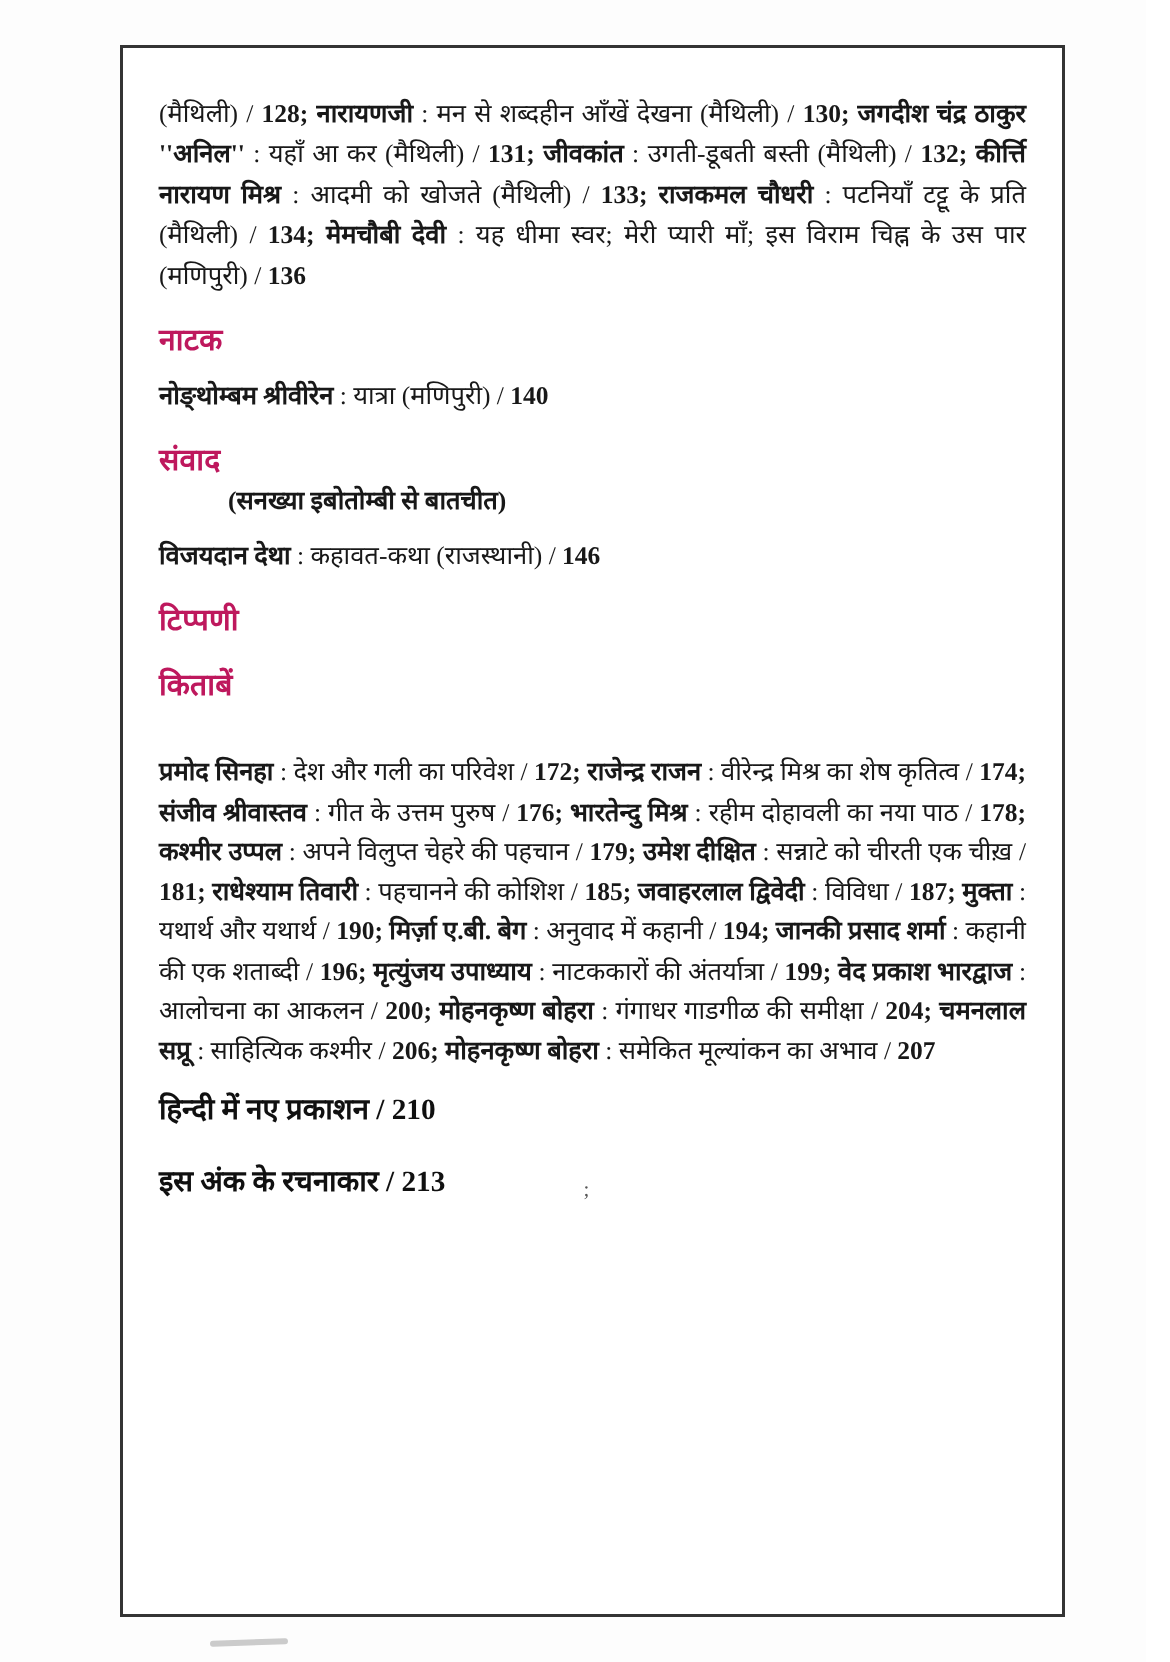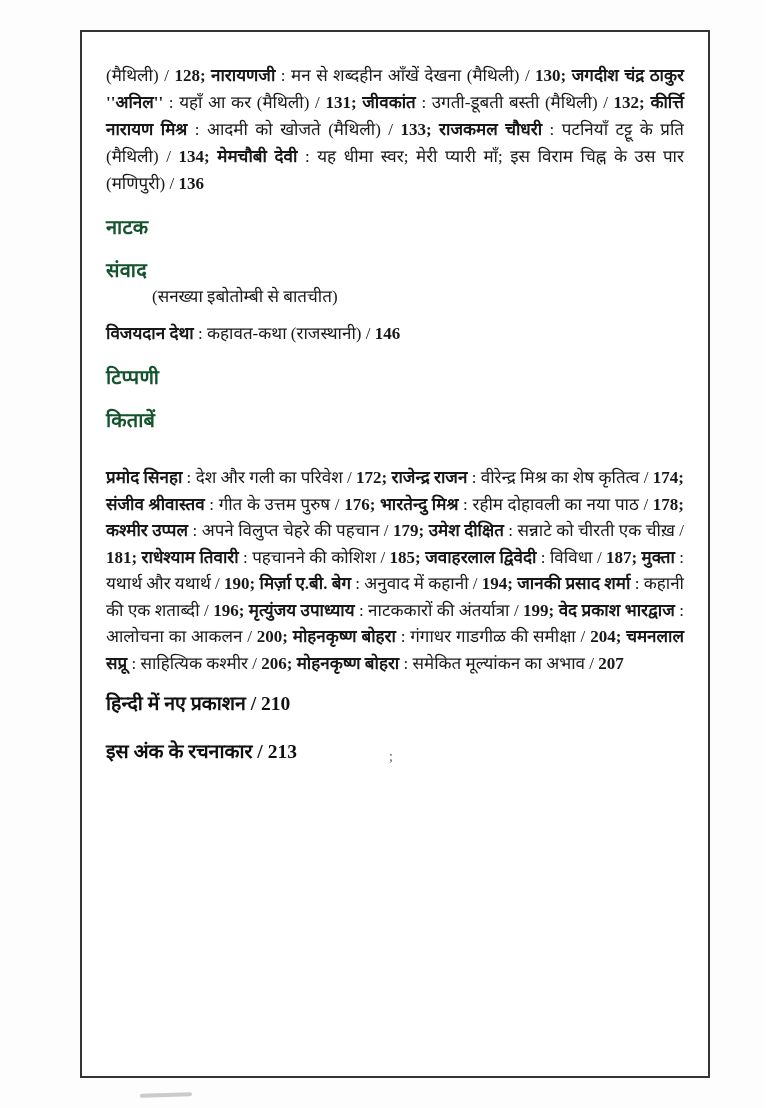--- a/index.html
+++ b/index.html
@@ -42,31 +42,32 @@
     margin: 10px 0 0 0;
     text-align: justify;
   }
   .entry.cont {
     margin-top: 0;
   }
   .entry.sub {
     margin-top: 0;
     padding-left: 46px;
     text-align: left;
+    font-weight: bold;
   }
   .entry.books {
     line-height: 26.5px;
     margin-top: 32px;
   }
   h2.sec {
     font-size: 20px;
     line-height: 26px;
     font-weight: 700;
     margin: 17px 0 0 0;
-    color: #14532d;
+    color: #be185d;
     letter-spacing: 0.2px;
   }
   .b { font-weight: 700; }
   .footer-line {
     position: relative;
     font-size: 19.5px;
     line-height: 26px;
     font-weight: 700;
     margin: 14px 0 0 0;
     color: #101010;
@@ -94,20 +95,21 @@
 </head>
 <body>
 
 <div class="scan">
   <div class="frame">
     <div class="content">
 
       <p class="entry cont"><span>(मैथिली) / </span><span class="b">128; </span><span class="b">नारायणजी</span><span> : मन से शब्दहीन आँखें देखना (मैथिली) / </span><span class="b">130; </span><span class="b">जगदीश चंद्र ठाकुर ''अनिल''</span><span> : यहाँ आ कर (मैथिली) / </span><span class="b">131; </span><span class="b">जीवकांत</span><span> : उगती-डूबती बस्ती (मैथिली) / </span><span class="b">132; </span><span class="b">कीर्त्ति नारायण मिश्र</span><span> : आदमी को खोजते (मैथिली) / </span><span class="b">133; </span><span class="b">राजकमल चौधरी</span><span> : पटनियाँ टट्टू के प्रति (मैथिली) / </span><span class="b">134; </span><span class="b">मेमचौबी देवी</span><span> : यह धीमा स्वर; मेरी प्यारी माँ; इस विराम चिह्न के उस पार (मणिपुरी) / </span><span class="b">136</span></p>
 
       <h2 class="sec">नाटक</h2>
+      <p class="entry"><span class="b">नोङ्थोम्बम श्रीवीरेन</span><span> : यात्रा (मणिपुरी) / </span><span class="b">140</span></p>
 
       <h2 class="sec">संवाद</h2>
       <p class="entry sub"><span>(सनख्या इबोतोम्बी से बातचीत)</span></p>
 
       <p class="entry"><span class="b">विजयदान देथा</span><span> : कहावत-कथा (राजस्थानी) / </span><span class="b">146</span></p>
 
       <h2 class="sec">टिप्पणी</h2>
 
       <h2 class="sec">किताबें</h2>
       <p class="entry books"><span class="b">प्रमोद सिनहा</span><span> : देश और गली का परिवेश / </span><span class="b">172; </span><span class="b">राजेन्द्र राजन</span><span> : वीरेन्द्र मिश्र का शेष कृतित्व / </span><span class="b">174; </span><span class="b">संजीव श्रीवास्तव</span><span> : गीत के उत्तम पुरुष / </span><span class="b">176; </span><span class="b">भारतेन्दु मिश्र</span><span> : रहीम दोहावली का नया पाठ / </span><span class="b">178; </span><span class="b">कश्मीर उप्पल</span><span> : अपने विलुप्त चेहरे की पहचान / </span><span class="b">179; </span><span class="b">उमेश दीक्षित</span><span> : सन्नाटे को चीरती एक चीख़ / </span><span class="b">181; </span><span class="b">राधेश्याम तिवारी</span><span> : पहचानने की कोशिश / </span><span class="b">185; </span><span class="b">जवाहरलाल द्विवेदी</span><span> : विविधा / </span><span class="b">187; </span><span class="b">मुक्ता</span><span> : यथार्थ और यथार्थ / </span><span class="b">190; </span><span class="b">मिर्ज़ा ए.बी. बेग</span><span> : अनुवाद में कहानी / </span><span class="b">194; </span><span class="b">जानकी प्रसाद शर्मा</span><span> : कहानी की एक शताब्दी / </span><span class="b">196; </span><span class="b">मृत्युंजय उपाध्याय</span><span> : नाटककारों की अंतर्यात्रा / </span><span class="b">199; </span><span class="b">वेद प्रकाश भारद्वाज</span><span> : आलोचना का आकलन / </span><span class="b">200; </span><span class="b">मोहनकृष्ण बोहरा</span><span> : गंगाधर गाडगीळ की समीक्षा / </span><span class="b">204; </span><span class="b">चमनलाल सप्रू</span><span> : साहित्यिक कश्मीर / </span><span class="b">206; </span><span class="b">मोहनकृष्ण बोहरा</span><span> : समेकित मूल्यांकन का अभाव / </span><span class="b">207</span></p>

